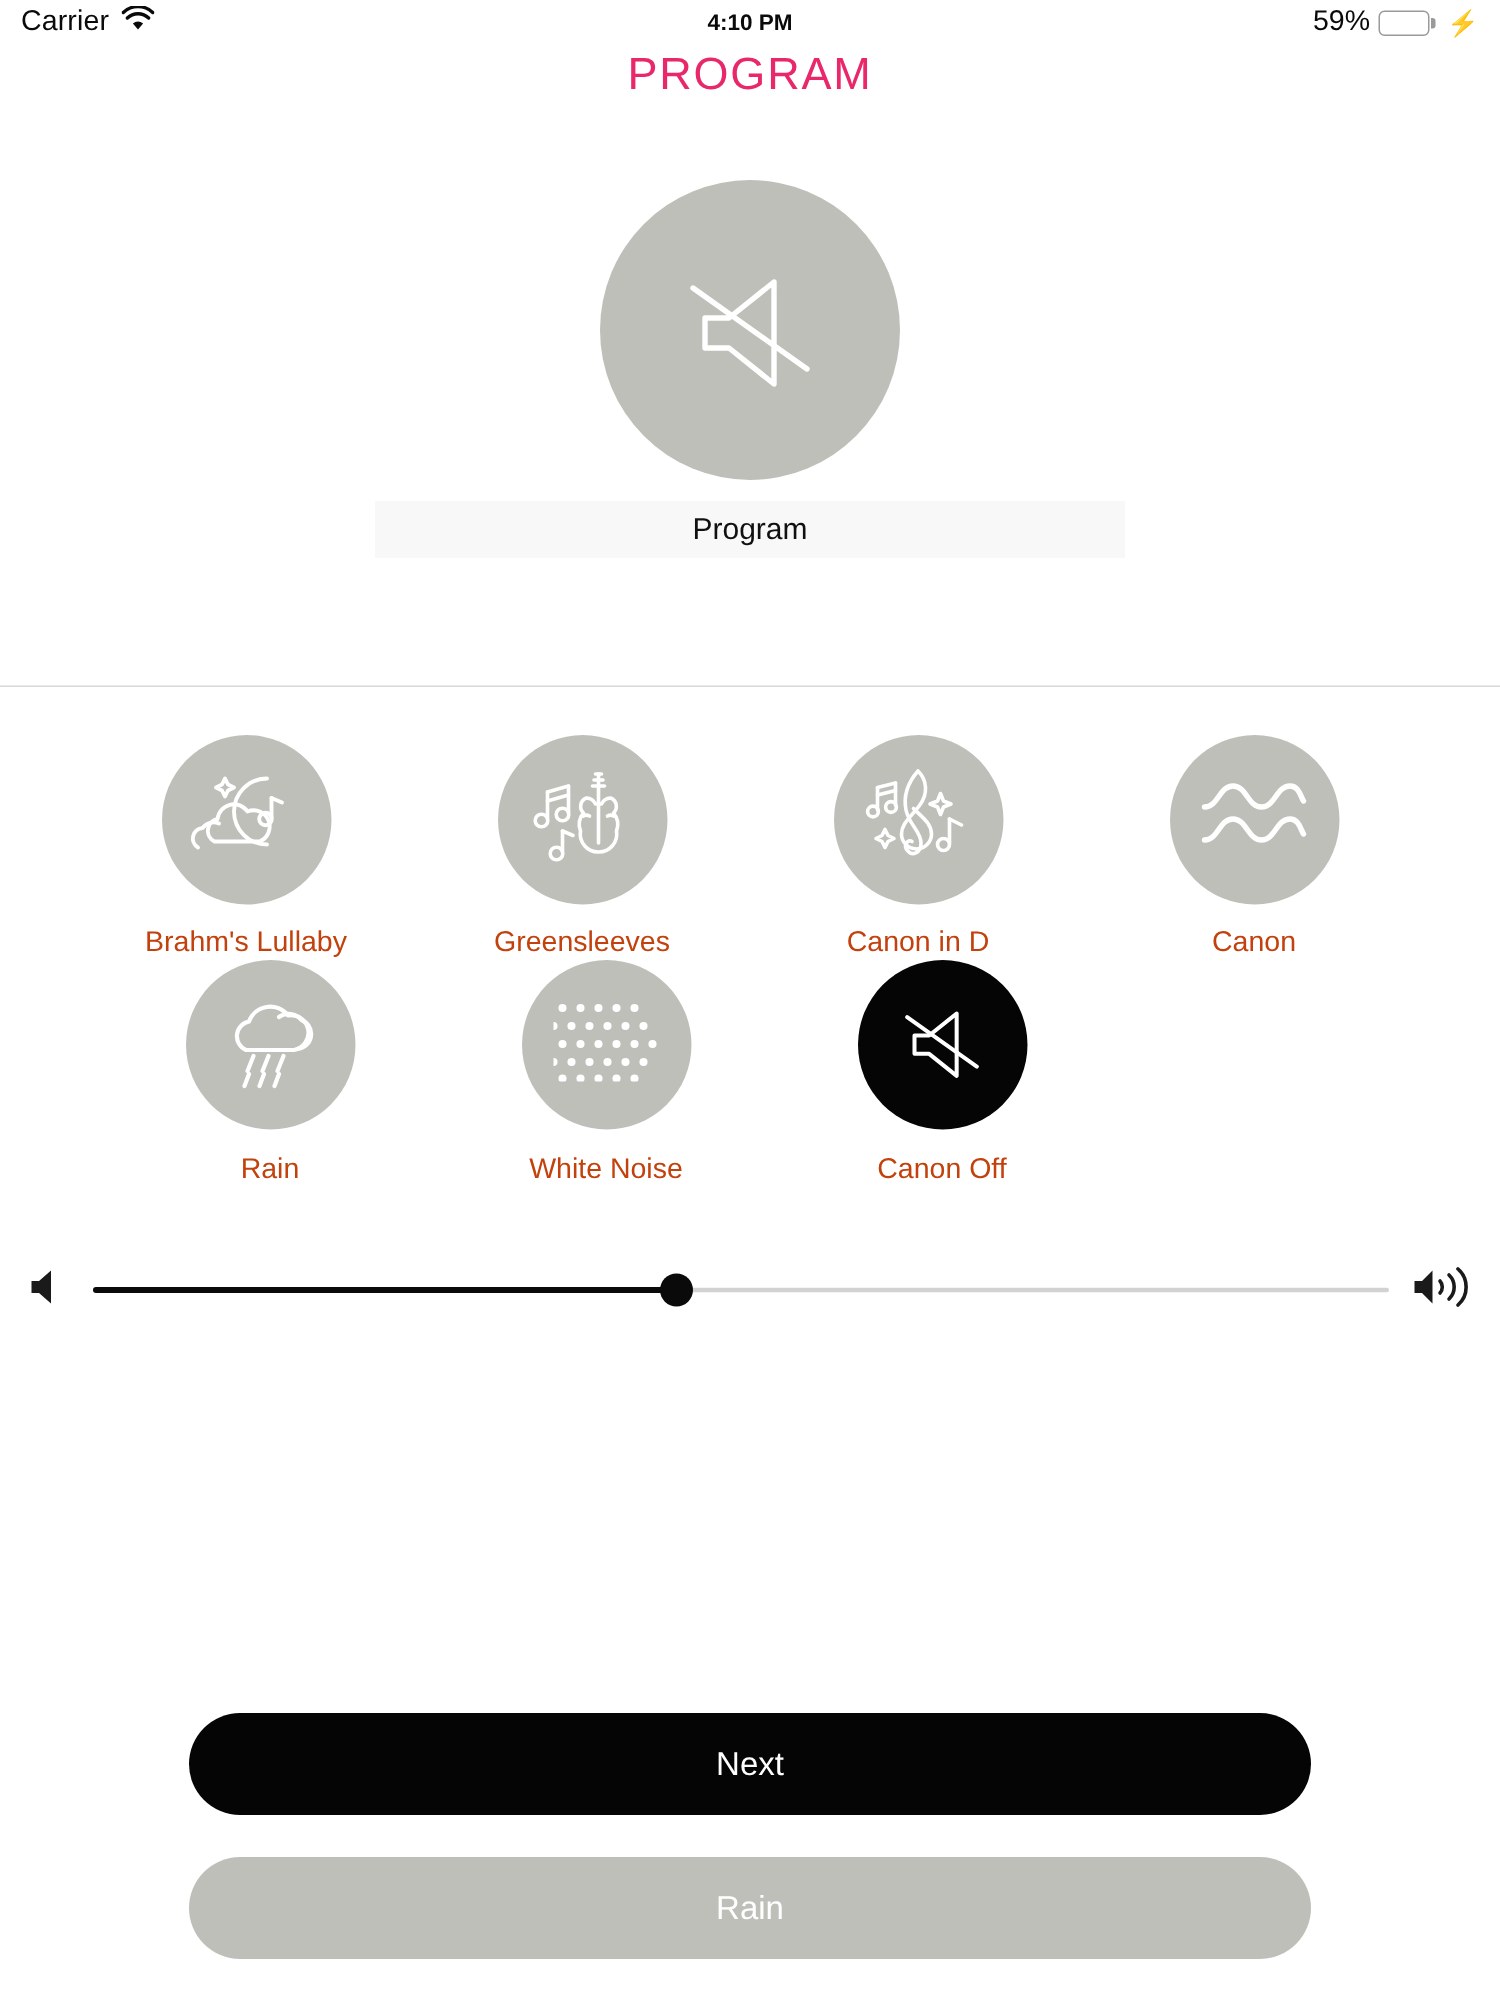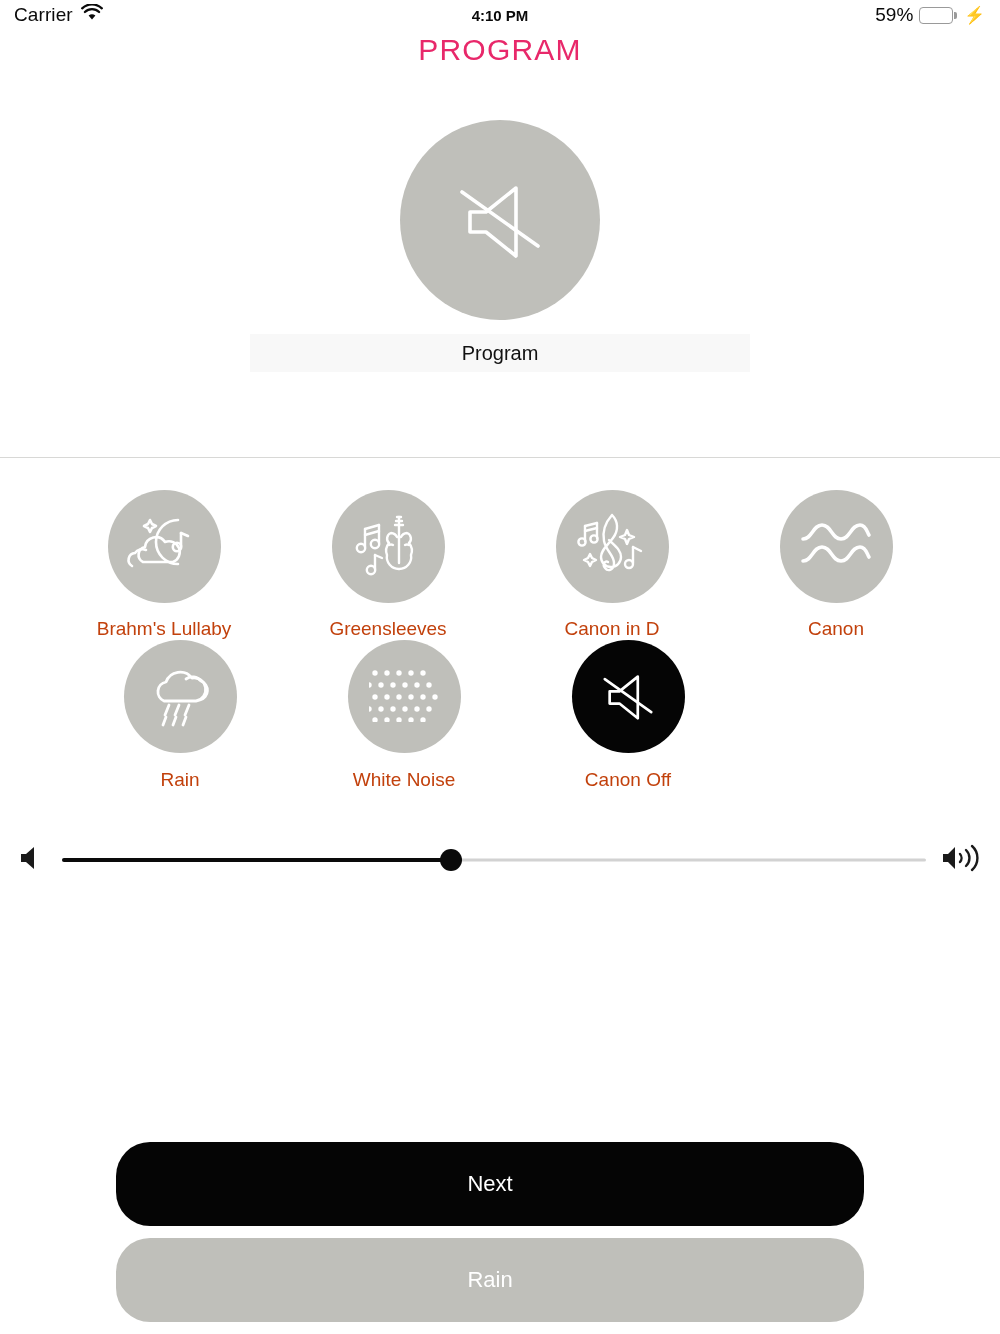--- a/index.html
+++ b/index.html
@@ -146,23 +146,23 @@
     position: absolute; top: 50%;
     width: 22px; height: 22px;
     background: #0a0a0a;
     border-radius: 50%;
     transform: translate(-50%, -50%);
   }
 
   
   .btn {
     position: absolute;
-    left: 116px;
+    left: 126px;
     width: 748px;
-    height: 84px;
+    height: 68px;
     border-radius: 34px;
     border: none;
     display: flex; align-items: center; justify-content: center;
     font-size: 22px;
     font-family: "Liberation Sans", sans-serif;
     cursor: pointer;
   }
   .btn-next { top: 1142px; background: #050505; color: #ffffff; }
   .btn-back { top: 1238px; background: #bfbfba; color: #ffffff; }
 </style>

